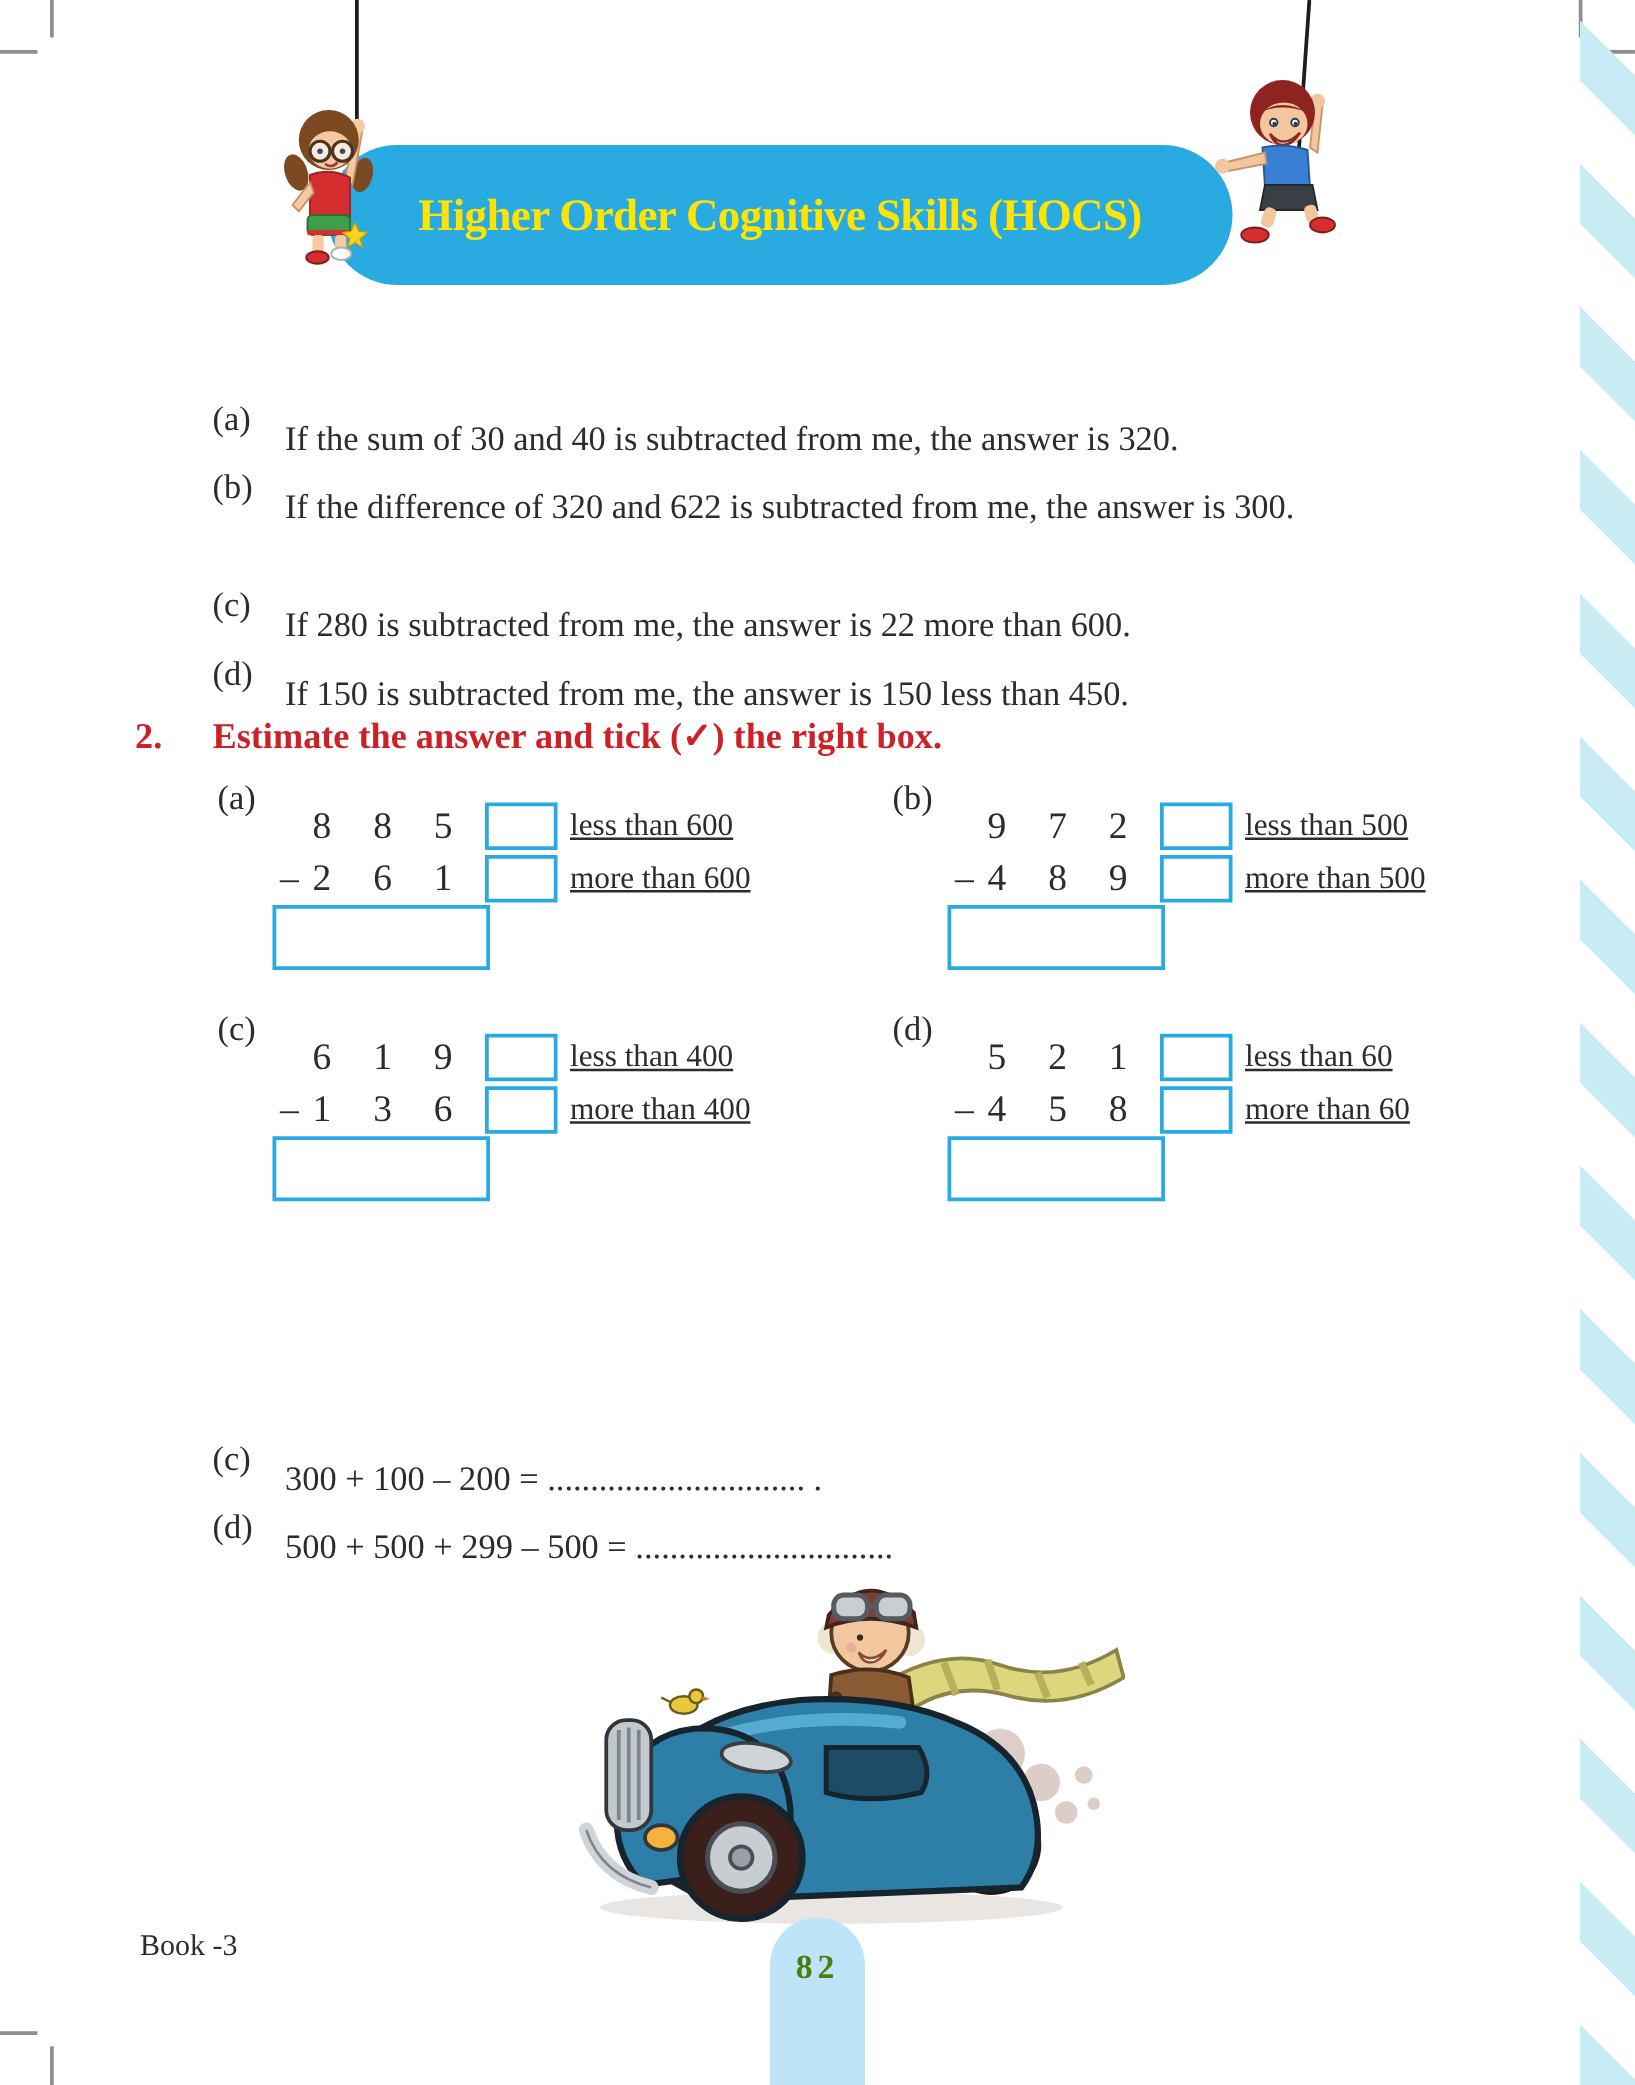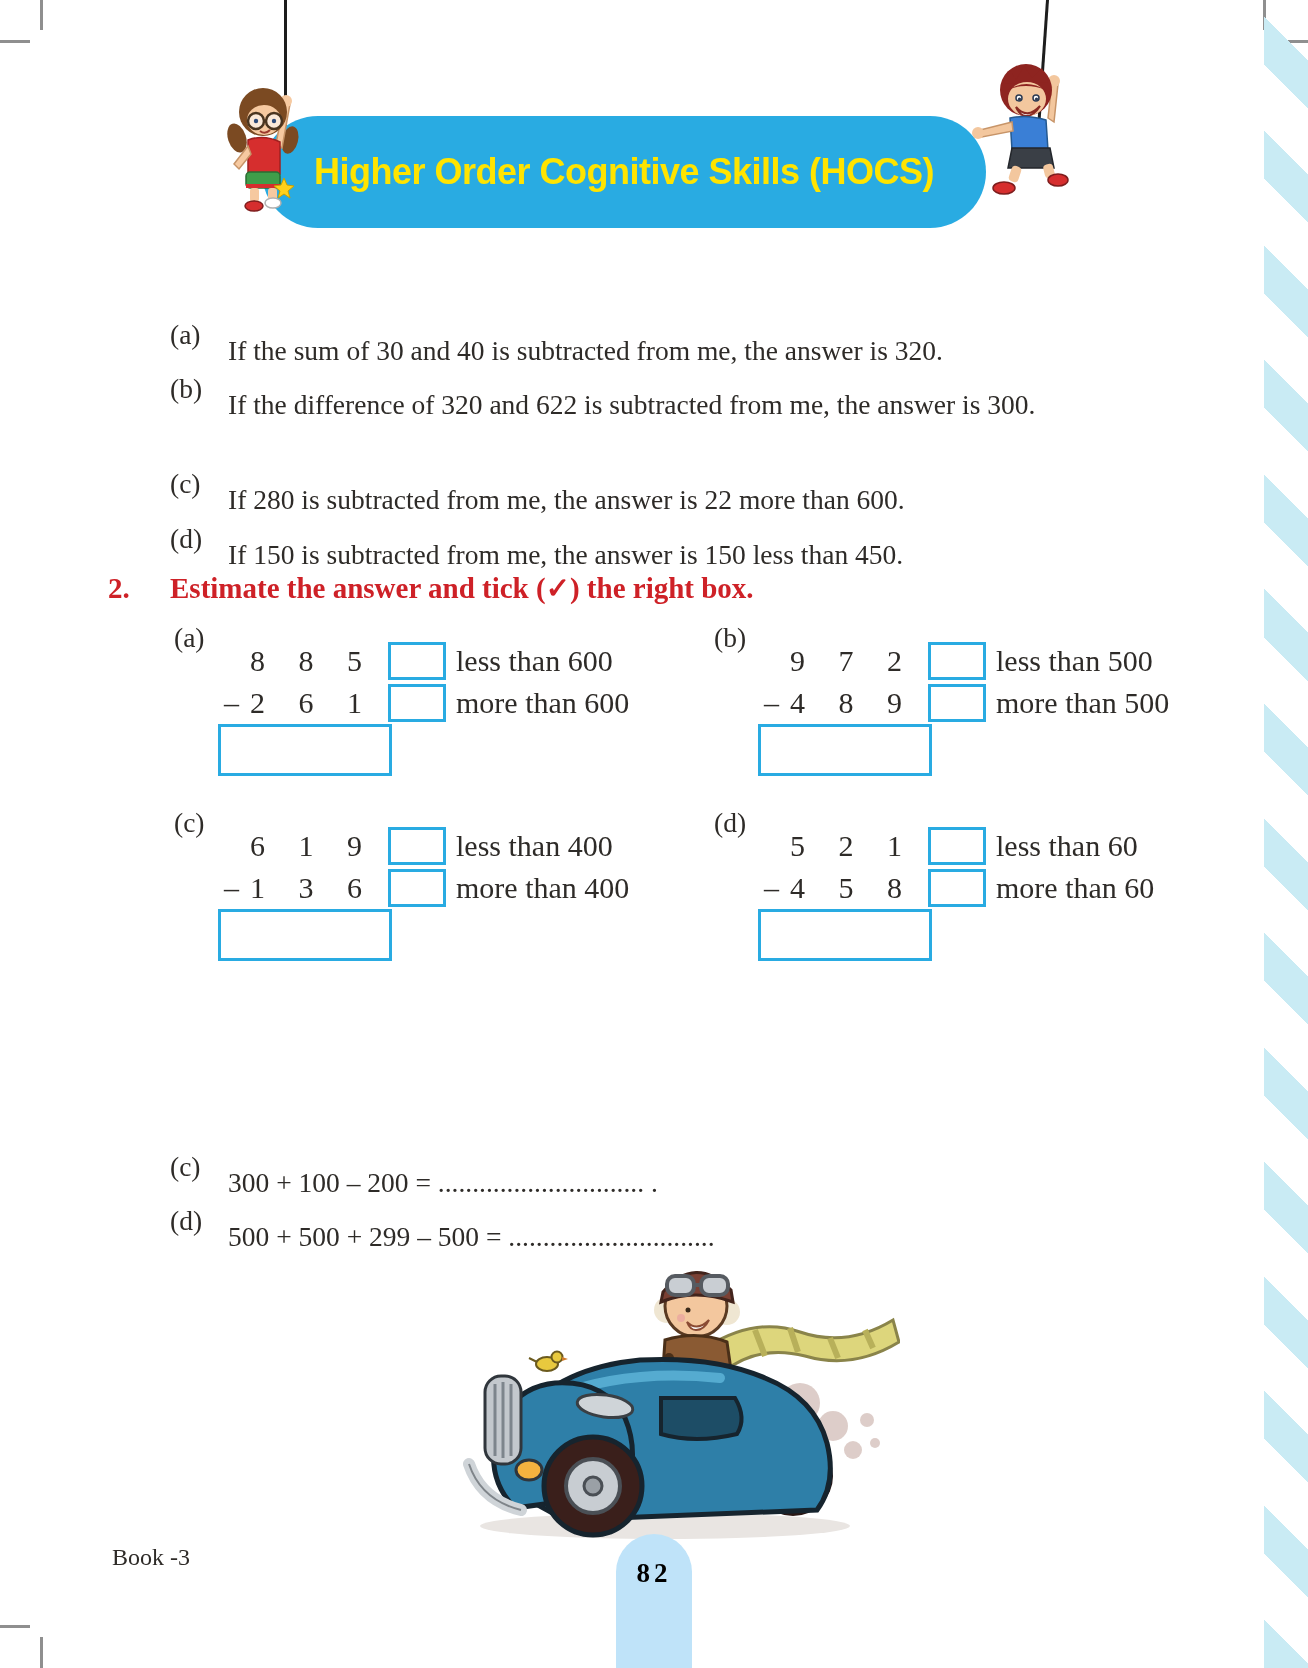--- a/index.html
+++ b/index.html
@@ -15,21 +15,21 @@
     background:repeating-linear-gradient(45deg, #c9ebf4 0 34px, transparent 34px 81px);
   }
   
   .rope { position:absolute; width:3px; background:#1d1d1d; }
   .banner {
     position:absolute; left:262px; top:116px; width:724px; height:112px;
     background:#29ABE2; border-radius:58px;
     display:flex; align-items:center; justify-content:center;
   }
   .banner-title {
-    font-family:Liberation Sans, sans-serif; font-weight:bold; font-size:36px;
+    font-family:Liberation Serif, serif; font-weight:bold; font-size:36px;
     color:#FFE400; letter-spacing:-0.5px; white-space:nowrap;
   }
   .figure { position:absolute; }
   
   .qhead { position:absolute; left:108px; font-weight:bold; font-size:29px; color:#CE2127; white-space:nowrap; }
   .qhead .qnum { display:inline-block; width:62px; }
   
   .item { position:absolute; left:170px; font-size:27.5px; line-height:45px; }
   .item .ilabel { display:inline-block; width:58px; vertical-align:top; }
   .item .itext  { display:inline-block; width:910px; vertical-align:top;margin-top:16px; }
@@ -37,29 +37,29 @@
   .prob { position:absolute; width:540px; height:170px; }
   .plabel { position:absolute; left:8px; top:2px; font-size:27.5px; }
   .prow { position:absolute; left:0; display:flex; align-items:center; height:38px; }
   .r1 { top:22px; } .r2 { top:64px; }
   .pminus { position:absolute; left:58px; top:2px; font-size:30px; }
   .pnums {
     display:inline-block; width:210px; text-align:right; font-size:30px;
     word-spacing:26px; padding-right:14px; box-sizing:border-box; white-space:nowrap;
   }
   .ptick { width:52px; height:32px; border:3px solid #29ABE2; margin-left:12px; flex:none; background:#fff; }
-  .popt { font-size:30px; margin-left:10px; white-space:nowrap; }
+  .popt { font-size:25px; margin-left:10px; white-space:nowrap;text-decoration:underline; }
   .pans { position:absolute; left:52px; top:104px; width:168px; height:46px; border:3px solid #29ABE2; background:#fff; }
   
   .book-label { position:absolute; left:112px; top:1544px; font-size:24px; color:#2e2b28; }
   .page-tab {
     position:absolute; left:616px; top:1534px; width:76px; height:134px;
     background:#bfe3f9; border-radius:38px 38px 0 0; text-align:center;
   }
-  .page-num { margin-top:24px; font-size:27px; font-weight:bold; letter-spacing:4px; color:#000000; }
+  .page-num { margin-top:24px; font-size:27px; font-weight:bold; letter-spacing:4px; color:#4d7c0f; }
 </style>
 </head>
 <body>
 
 <div class="page">
 
   <div class="crop" style="left:0;top:40px;width:30px;height:3px;"></div>
   <div class="crop" style="left:40px;top:0;width:3px;height:30px;"></div>
   <div class="crop" style="left:1263px;top:0;width:3px;height:30px;"></div>
   <div class="crop" style="left:1278px;top:40px;width:30px;height:3px;"></div>

